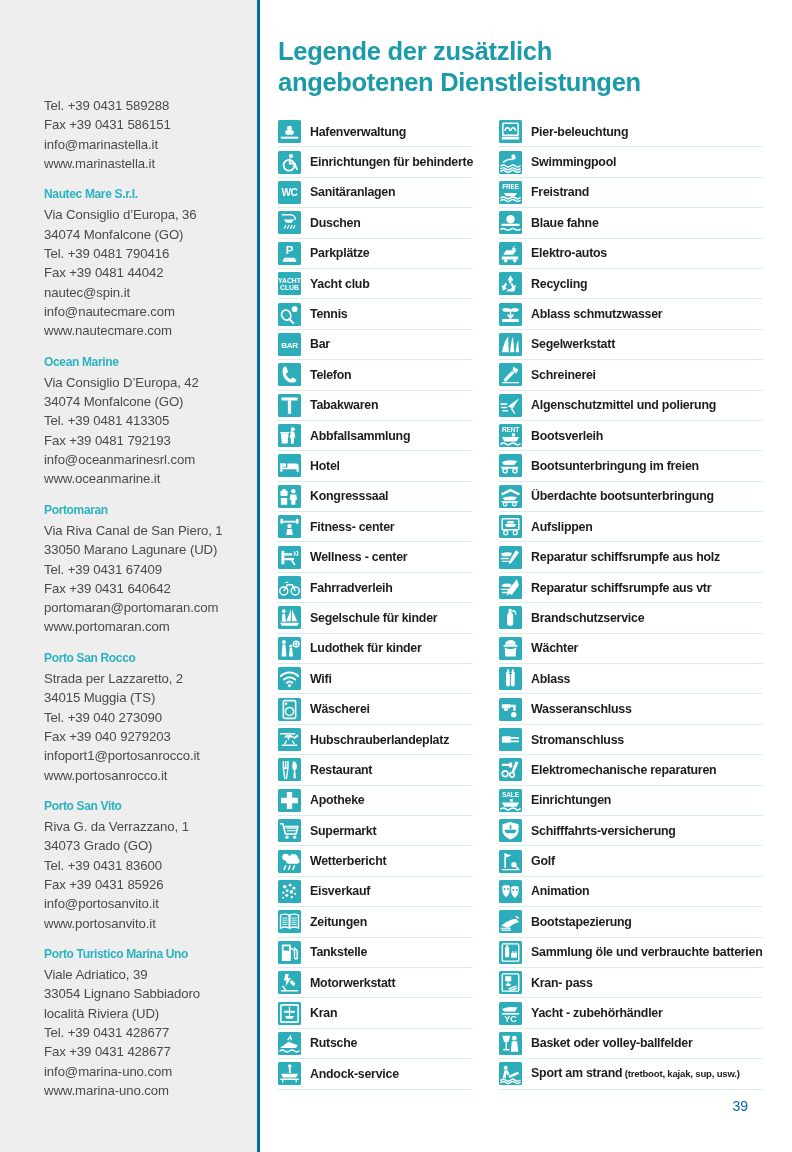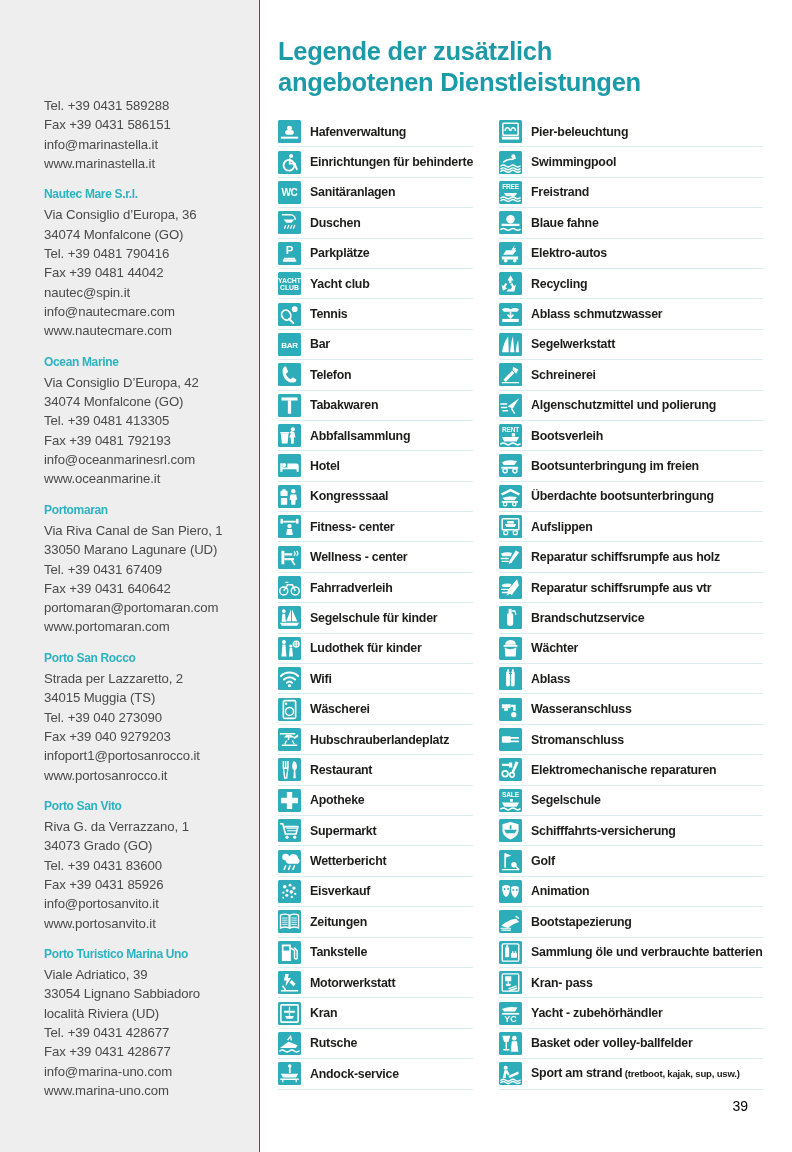--- a/index.html
+++ b/index.html
@@ -15,21 +15,21 @@
     position: relative;
   }
 
   
   #left-band {
     position: absolute;
     left: 0; top: 0;
     width: 260px;
     height: 1152px;
     background: #eeeeee;
-    border-right: 1px solid #0369a1;
+    border-right: 3px solid #0369a1;
     box-sizing: border-box;
   }
 
   #contacts {
     position: absolute;
     left: 44px;
     top: 96px;
     width: 216px;
     font-size: 13.2px;
     line-height: 19.3px;
@@ -112,21 +112,21 @@
     letter-spacing: -0.2px;
   }
 
   #page-number {
     position: absolute;
     left: 0;
     top: 1098px;
     width: 470px;
     text-align: right;
     font-size: 14px;
-    color: #000000;
+    color: #0369a1;
   }
 </style>
 </head>
 <body>
 
 <div id="left-band">
   <div id="contacts">
       <div class="contact-block">
         <div class="contact-line">Tel. +39 0431 589288</div>
         <div class="contact-line">Fax +39 0431 586151</div>
@@ -820,21 +820,21 @@
         </div>
         <div class="legend-row">
           <div class="legend-icon">
             <svg viewBox="0 0 24 24" xmlns="http://www.w3.org/2000/svg">
               <text x="12" y="8.8" text-anchor="middle" font-family="Liberation Sans, sans-serif" font-size="7" font-weight="bold" fill="#ffffff" letter-spacing="-0.2">SALE</text>
               <path d="M11.6 10.4 h2.8 v2.8 h-2.8 z" fill="#ffffff"></path>
               <path d="M3 14 h18 l-2.6 4.6 h-12.8 z" fill="#ffffff"></path>
               <path d="M2 20.8 q2.5 -2 5 0 t5 0 t5 0 t5 0" stroke="#ffffff" stroke-width="1.5" fill="none" stroke-linecap="round"></path>
             </svg>
           </div>
-          <div class="legend-label"><span>Segelschule</span></div>
+          <div class="legend-label"><span>Einrichtungen</span></div>
         </div>
         <div class="legend-row">
           <div class="legend-icon">
             <svg viewBox="0 0 24 24" xmlns="http://www.w3.org/2000/svg">
               <path d="M12 3 l8.4 2.6 v6 c0 5 -4 8.2 -8.4 9.8 c-4.4 -1.6 -8.4 -4.8 -8.4 -9.8 v-6 z" fill="#ffffff"></path>
               <path d="M5.4 11.2 h13.2 l-2 3.6 h-9.2 z" fill="#2cadb9"></path>
               <path d="M11.2 6.4 h1.8 v4.2 h-1.8 z" fill="#2cadb9"></path>
             </svg>
           </div>
           <div class="legend-label"><span>Schifffahrts-versicherung</span></div>

